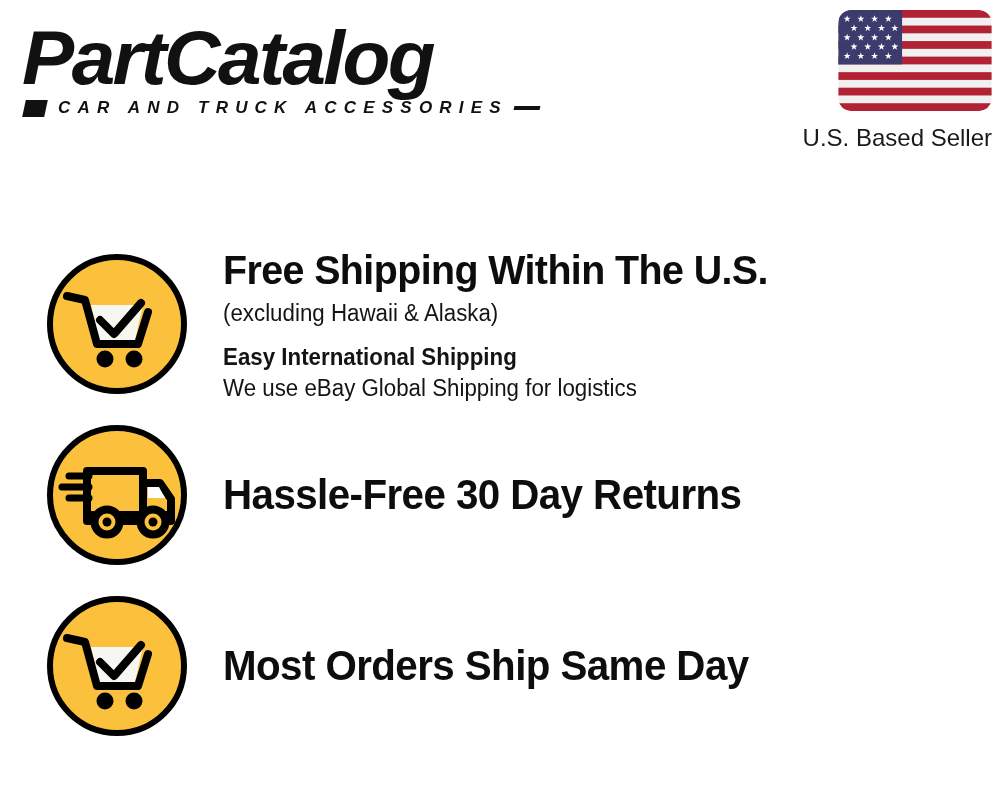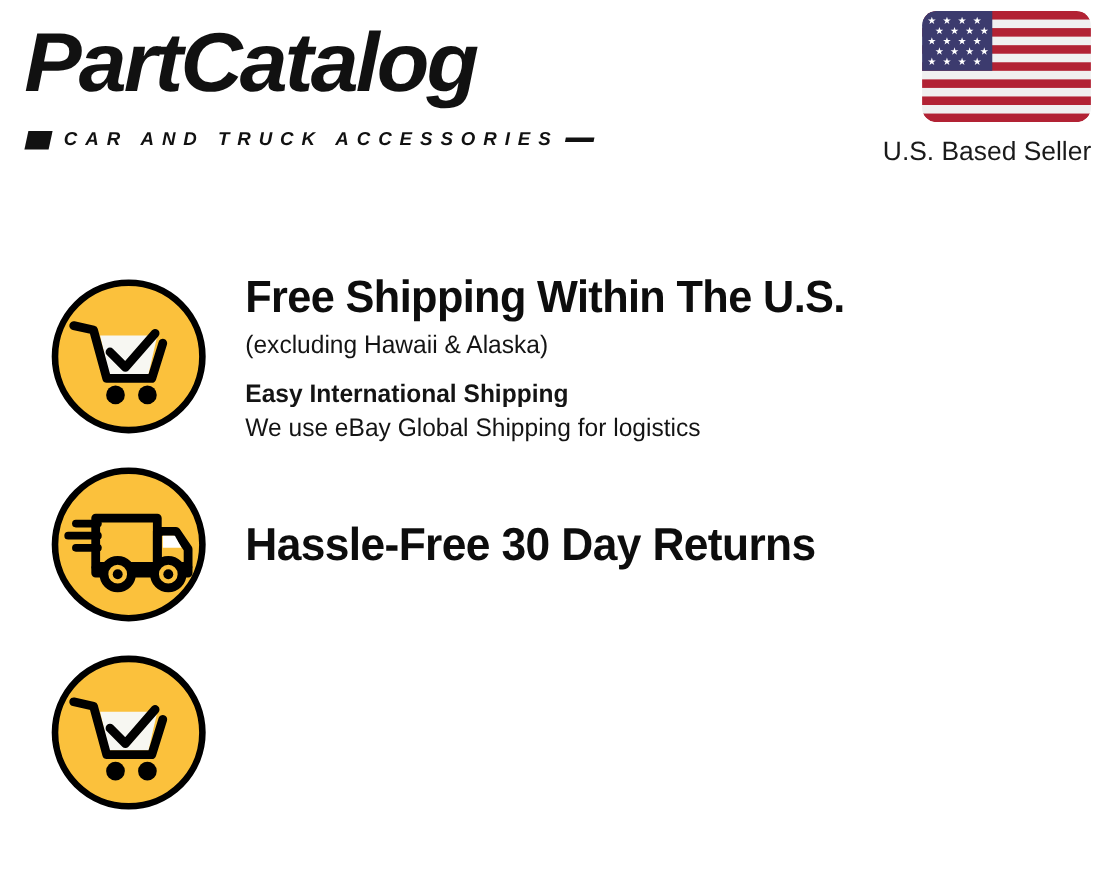--- a/index.html
+++ b/index.html
@@ -42,21 +42,21 @@
     letter-spacing: -2.5px;
     line-height: 80px;
     color: #111111;
     white-space: nowrap;
     transform: scaleX(1.03);
     transform-origin: left center;
   }
   #brand-tagline-row {
     position: absolute;
     left: 2px;
-    top: 99px;
+    top: 80px;
     display: flex;
     align-items: center;
   }
   #brand-tagline-mark {
     width: 22px;
     height: 17px;
     background: #111111;
     transform: skewX(-12deg);
     margin-right: 12px;
   }
@@ -272,15 +272,18 @@
 
   <div class="feature-row" id="feature-row-2">
     <svg class="feature-icon" viewBox="0 0 144 144" aria-hidden="true">
       <circle cx="72" cy="72" r="67" fill="#FBC13C" stroke="#000000" stroke-width="6"></circle>
       <polygon points="46,53 98,53 90,88 54,88" fill="#F7F7F2"></polygon>
       <path d="M22 44 L40 48 L52 92 L93 92 L103 60" fill="none" stroke="#000000" stroke-width="8" stroke-linecap="round" stroke-linejoin="round"></path>
       <path d="M55 68 L69 82 L96 51" fill="none" stroke="#000000" stroke-width="8" stroke-linecap="round" stroke-linejoin="round"></path>
       <circle cx="60" cy="107" r="8.5" fill="#000000"></circle>
       <circle cx="89" cy="107" r="8.5" fill="#000000"></circle>
     </svg>
+    <div class="feature-text single">
+      <div class="feature-title">Most Orders Ship Same Day</div>
+    </div>
   </div>
 
 </div>
 
 </body></html>

